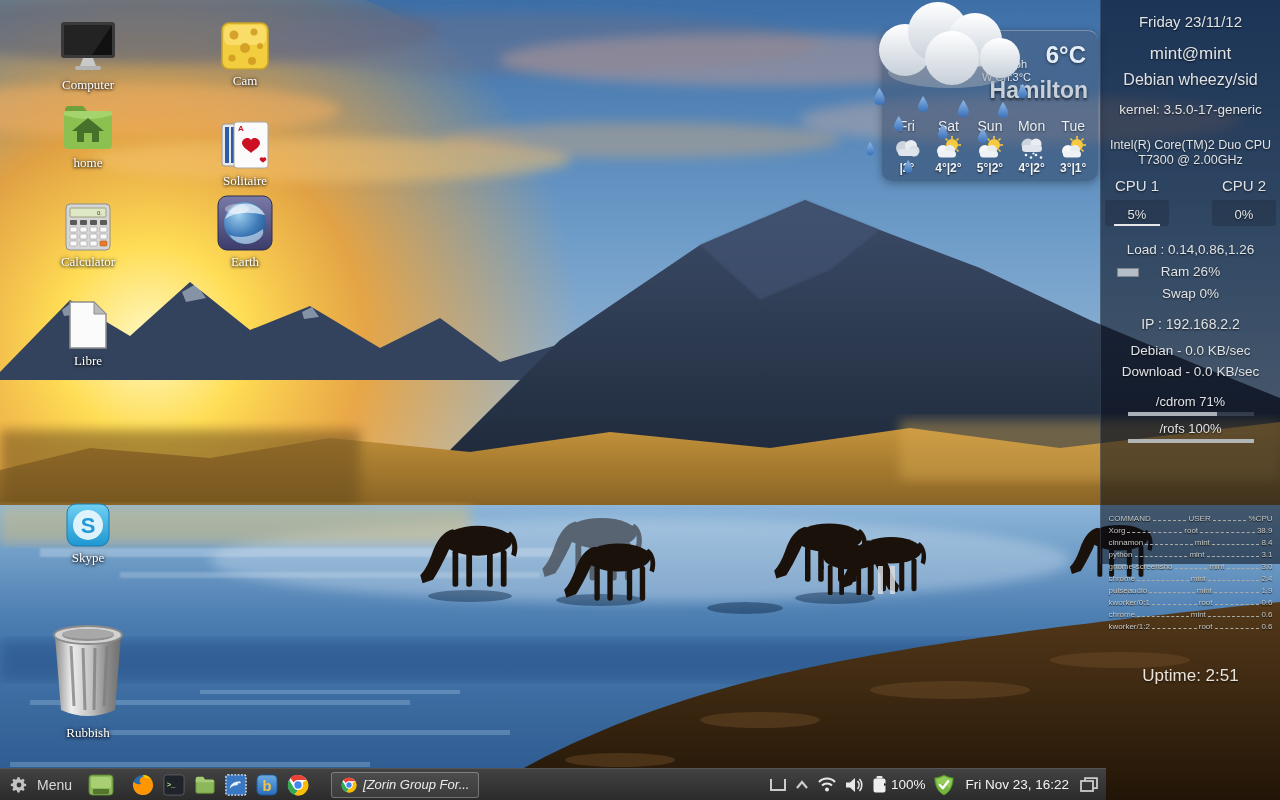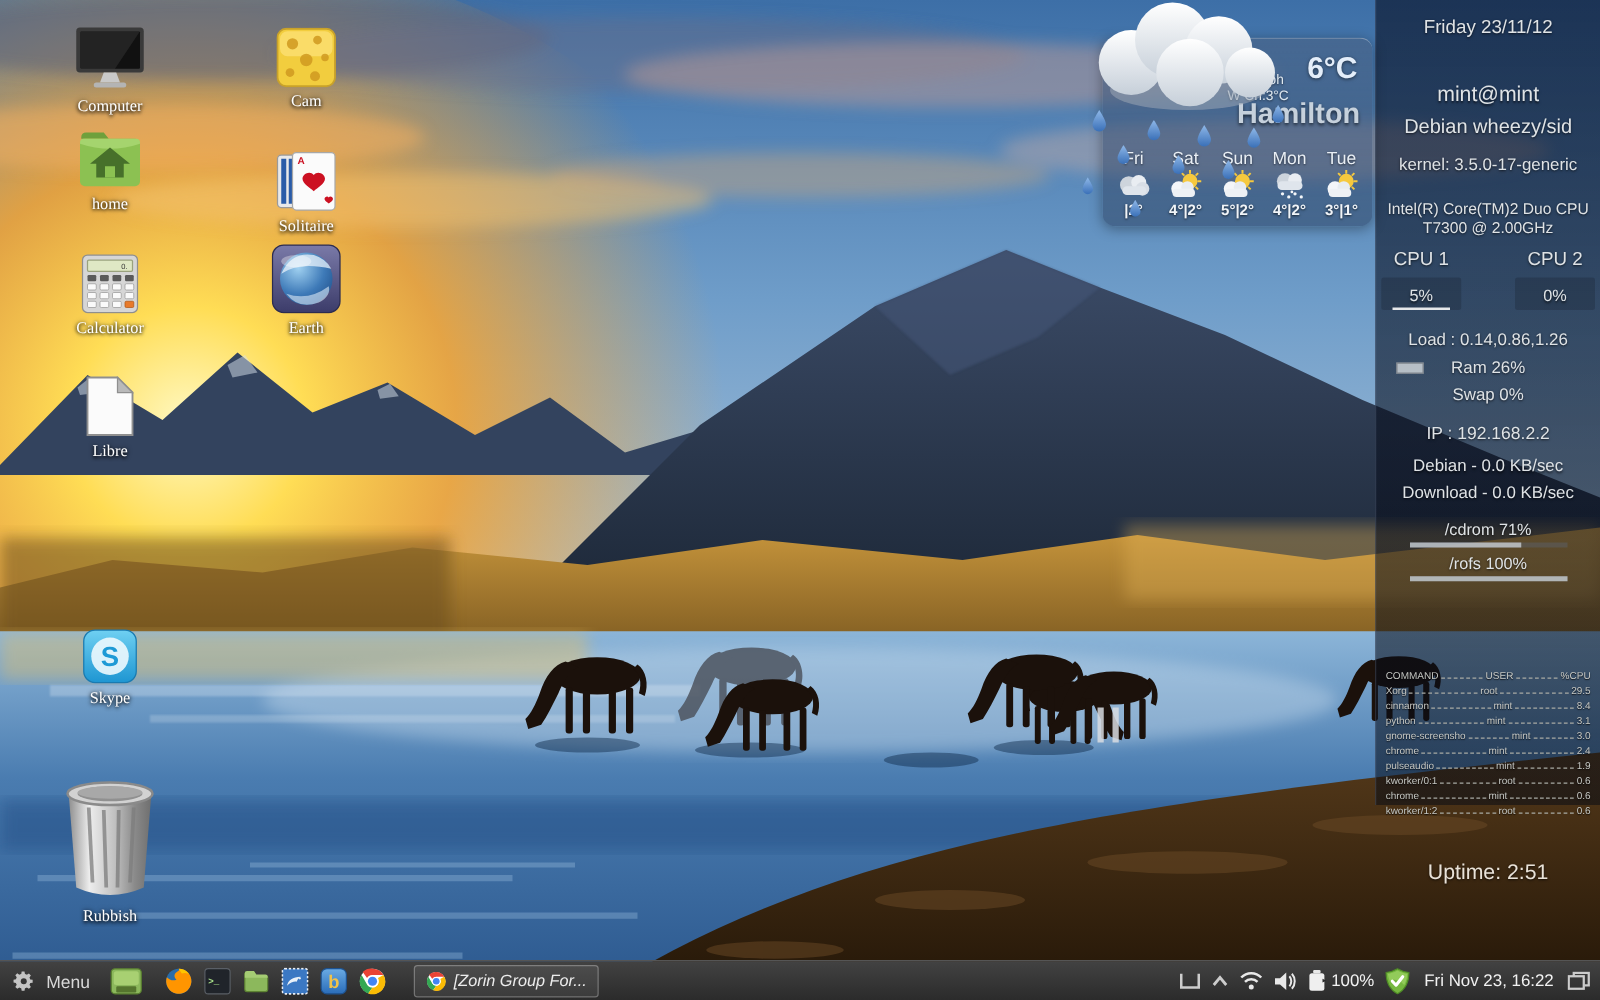--- a/index.html
+++ b/index.html
@@ -27,26 +27,26 @@
   .w-city { position:absolute; right:10px; top:46px; font-size:23px; font-weight:bold; color:#c6d1dc;
     text-shadow:0 2px 3px rgba(0,0,0,.65); }
   .w-forecast { position:absolute; left:4px; right:4px; bottom:6px; display:flex; }
   .w-day { flex:1; display:flex; flex-direction:column; align-items:center; }
   .w-day .d-name { font-size:14px; color:#e9eff5; text-shadow:0 1px 2px rgba(0,0,0,.6); }
   .w-day svg { margin:2px 0 1px; }
   .w-day .d-temps { font-size:12px; font-weight:bold; color:#f0f4f8; text-shadow:0 1px 2px rgba(0,0,0,.7); }
   .bigcloud { position:absolute; left:860px; top:-8px; z-index:6; pointer-events:none; }
 
   
-  .conky { position:absolute; right:0; top:0; width:180px; height:644px; z-index:4;
+  .conky { position:absolute; right:0; top:0; width:180px; height:564px; z-index:4;
     background:linear-gradient(to bottom, rgba(8,16,36,.62), rgba(8,12,22,.55));
     border-left:1px solid rgba(140,160,190,.22);
     color:#dfe3e6; text-align:center; text-shadow:0 1px 2px rgba(0,0,0,.7); }
   .c-date { padding-top:13px; font-size:15px; }
-  .c-host { margin-top:36px; font-size:17px; }
+  .c-host { margin-top:14px; font-size:17px; }
   .c-distro { margin-top:7px; font-size:16px; }
   .c-kernel { margin-top:13px; font-size:13.5px; }
   .c-cpu-model { margin-top:21px; font-size:12.5px; line-height:15px; }
   .c-cpu-row { margin-top:9px; display:flex;gap:35px; }
   .c-cpu-col { flex:1; }
   .c-cpu-col .c-cpu-name { font-size:15px; }
   .c-cpu-box { margin:6px auto 0; width:64px; height:26px; background:rgba(0,0,0,.16); border-radius:2px;
     display:flex; flex-direction:column; align-items:center; justify-content:flex-end; }
   .c-cpu-box .pct { font-size:13px; }
   .c-cpu-bar { width:46px; height:2px; background:#e6e8ea; margin-top:2px; }
@@ -62,21 +62,21 @@
   .c-disk { margin-top:15px; font-size:13px; }
   .c-disk2 { margin-top:5px; font-size:13px; }
   .diskbar { width:126px; height:4px; margin:3px auto 0; background:rgba(90,100,112,.45); }
   .diskbar > span { display:block; height:100%; background:rgba(208,214,220,.75); }
   .c-procs { margin:70px auto 0; width:170px; font-size:8px; color:#c6c8c4; text-shadow:0 1px 1px rgba(0,0,0,.8); }
   .p-row { display:flex; align-items:baseline; line-height:12px; padding:0 3px; }
   .p-row .leader { flex:1; border-bottom:1px dashed #a8aaa4; margin:0 2px 3px; }
   .c-uptime { margin-top:33px; font-size:17px; color:#e9e2d8; }
 
   
-  .panel { position:absolute; left:0; bottom:0; width:1280px; height:32px; z-index:10;
+  .panel { position:absolute; left:0; bottom:0; width:1106px; height:32px; z-index:10;
     background:linear-gradient(to bottom, #424242, #2b2b2b);
     border-top:1px solid #555; display:flex; align-items:center; color:#dcdcdc; }
   .menu-btn { display:flex; align-items:center; gap:9px; padding:0 12px 0 10px; height:100%; }
   .menu-btn .menu-lbl { font-size:14px; color:#d8d8d8; }
   .showdesk { margin-left:4px; }
   .launchers { display:flex; align-items:center; gap:5px; margin-left:16px; }
   .launcher { width:26px; height:26px; display:flex; align-items:center; justify-content:center; border-radius:3px; }
   .win-btn { margin-left:20px; height:26px; display:flex; align-items:center; gap:6px; padding:0 9px;
     background:rgba(255,255,255,.07); border:1px solid rgba(255,255,255,.28); border-radius:3px;font-style:italic; }
   .win-btn .wb-lbl { font-size:13px; color:#ececec; white-space:nowrap; }
@@ -408,21 +408,21 @@
           <span class="leader"></span>
         <span>USER</span>
           <span class="leader"></span>
         <span>%CPU</span>
       </div>
       <div class="p-row">
           <span>Xorg</span>
           <span class="leader"></span>
           <span>root</span>
           <span class="leader"></span>
-          <span>29.5</span>
+          <span>38.9</span>
         </div>
       <div class="p-row">
           <span>cinnamon</span>
           <span class="leader"></span>
           <span>mint</span>
           <span class="leader"></span>
           <span>8.4</span>
         </div>
       <div class="p-row">
           <span>python</span>

